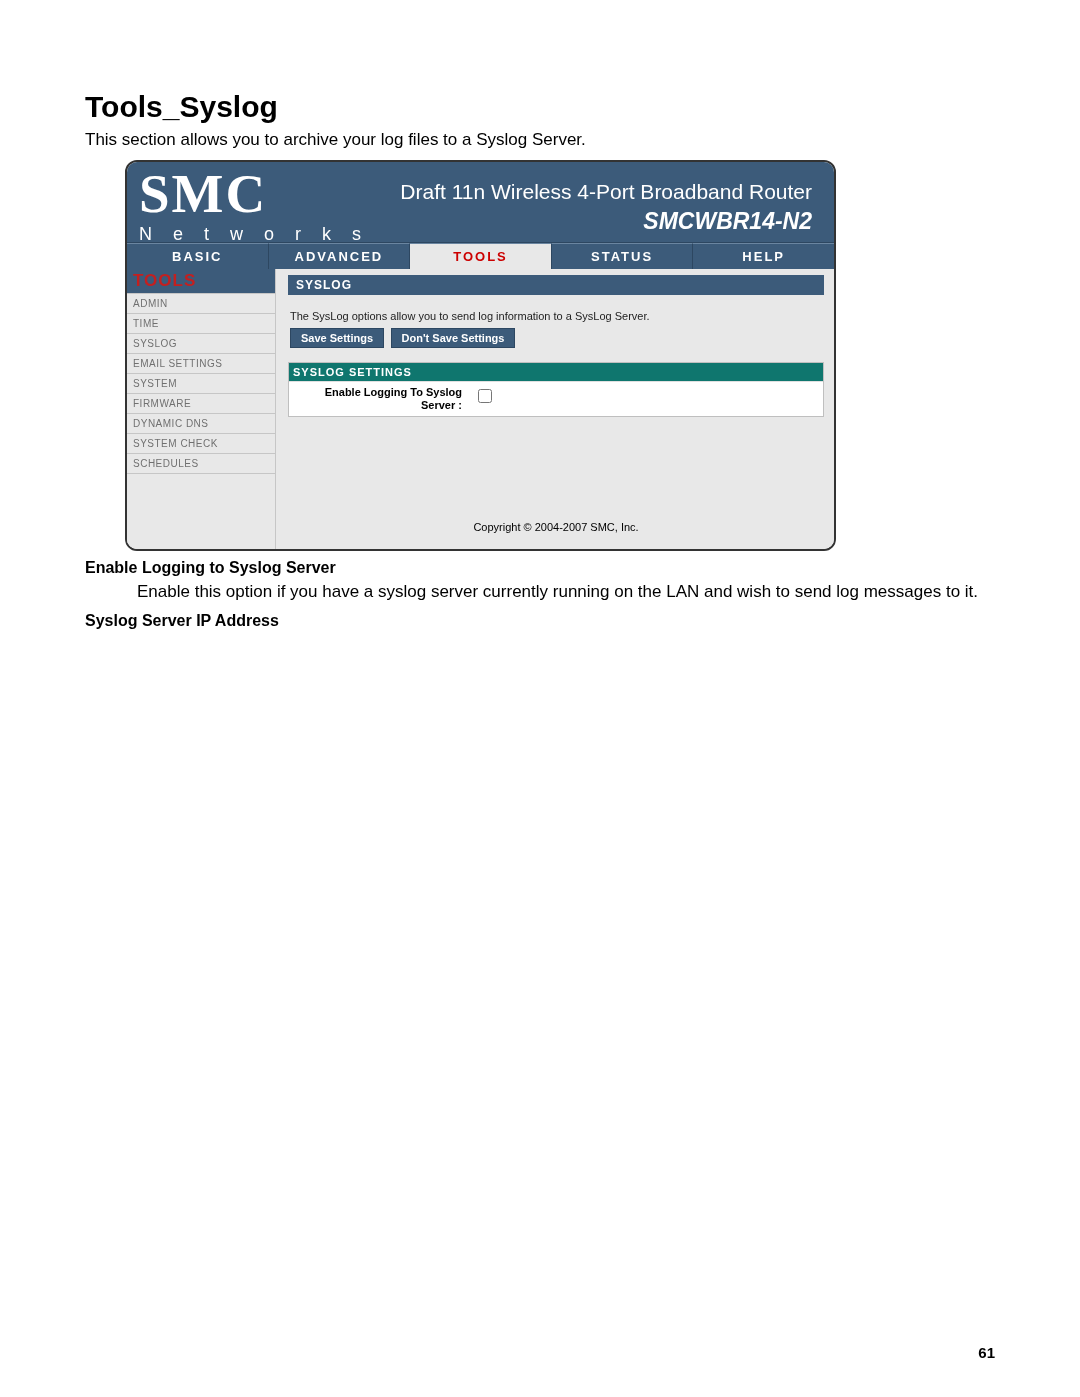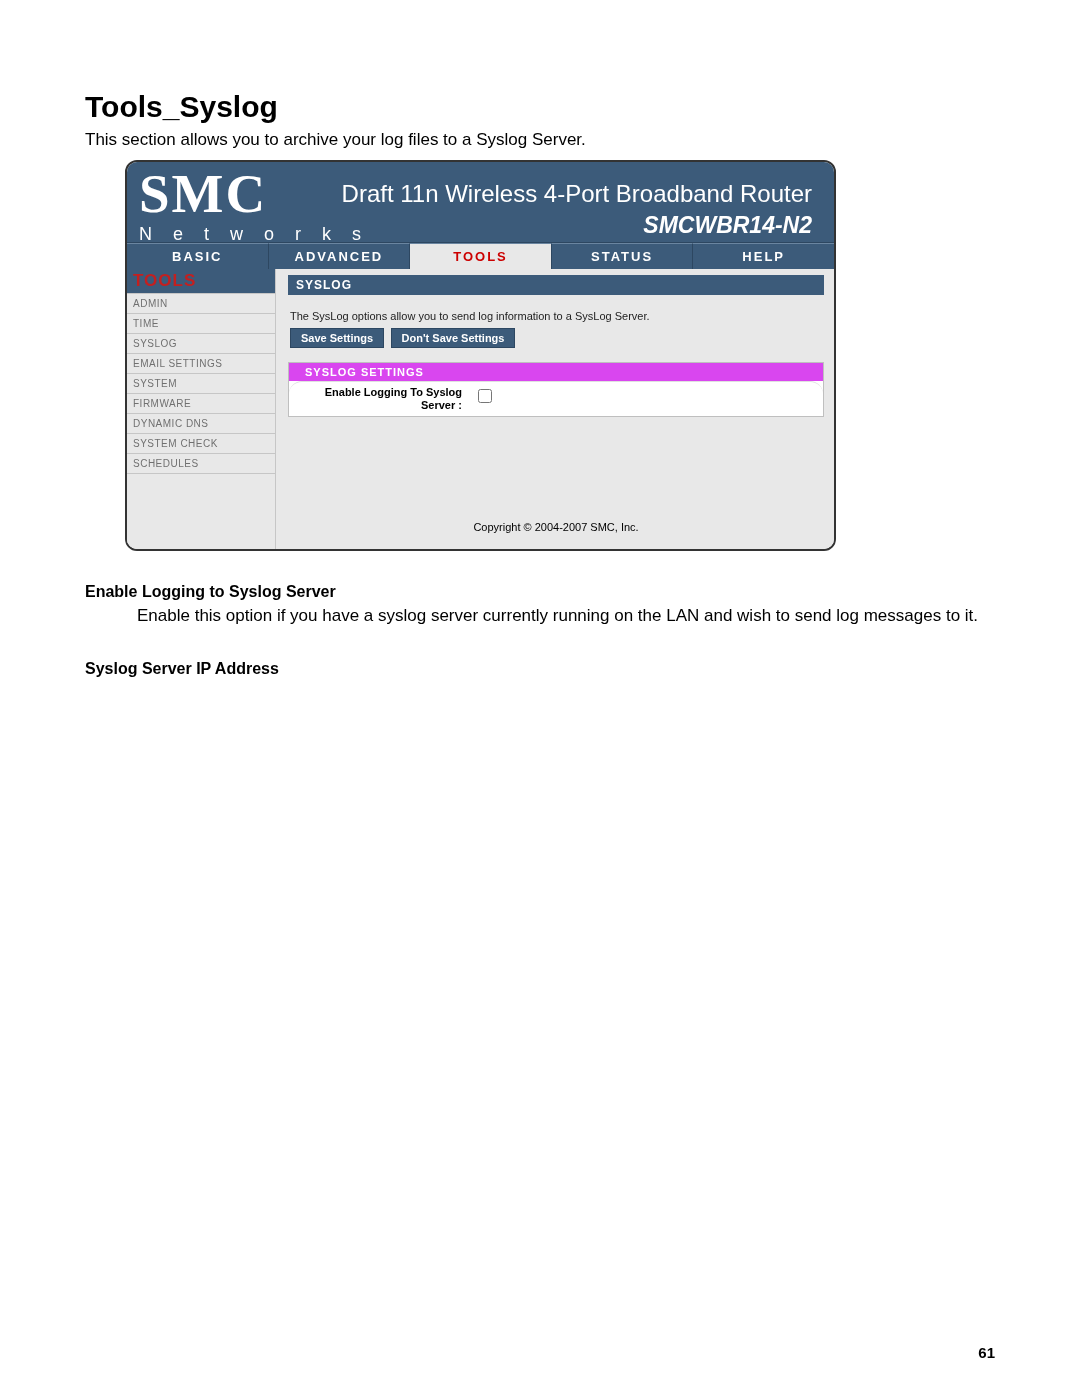--- a/index.html
+++ b/index.html
@@ -63,21 +63,21 @@
     color: #fff;
     margin-top: 4px;
   }
   .header-titles {
     position: absolute;
     right: 22px;
     top: 18px;
     text-align: right;
     color: #fff;
   }
-  .header-line1 { font-size: 24px; font-weight: normal; text-align: center; }
+  .header-line1 { font-size: 21px; font-weight: normal; text-align: center; }
   .header-line2 { font-size: 23px; font-style: italic; font-weight: bold; margin-top: 4px; }
   .main-tabs {
     display: flex;
     background: #3c5b7a;
     border-top: 1px solid #2d4761;
   }
   .main-tabs .tab {
     flex: 1;
     text-align: center;
     padding: 5px 0;
@@ -154,36 +154,35 @@
     border: 1px solid #2d4761;
     margin-right: 2px;
     cursor: pointer;
     font-family: Verdana, Arial, sans-serif;
   }
   .settings-box {
     border: 1px solid #bfbfbf;
     background: #fff;
   }
   .settings-box-header {
-    background: #d946ef;
+    background: #0f766e;
     color: #fff;
     font-size: 11px;
     font-weight: bold;
     letter-spacing: 1px;
-    padding: 3px 16px;
+    padding: 3px 4px;
     font-family: Verdana, Arial, sans-serif;
   }
   .settings-row {
     display: flex;
     align-items: flex-start;
     padding: 4px 8px;
     border-top: 1px solid #e0e0e0;
     font-size: 11px;
     font-family: Verdana, Arial, sans-serif;
-    border-radius: 13px;
   }
   .settings-label {
     width: 165px;
     text-align: right;
     font-weight: bold;
     color: #000;
     line-height: 1.2;
   }
   .settings-control {
     padding-left: 12px;
@@ -195,21 +194,21 @@
     text-align: center;
     font-size: 11px;
     color: #000;
     margin-top: auto;
     padding-top: 60px;
     padding-bottom: 4px;
   }
   .doc-section-title {
     font-size: 16px;
     font-weight: bold;
-    margin: 32px 0 4px 0;
+    margin: 8px 0 4px 0;
   }
   .doc-section-body {
     font-size: 17px;
     margin: 0 0 0 52px;
     line-height: 1.35;
   }
   .page-number {
     position: absolute;
     bottom: 36px;
     right: 85px;

